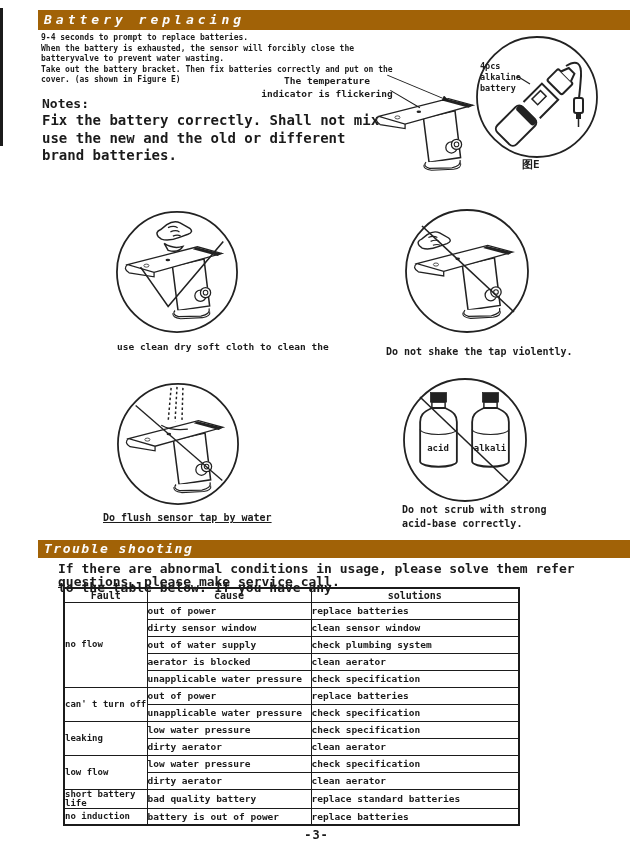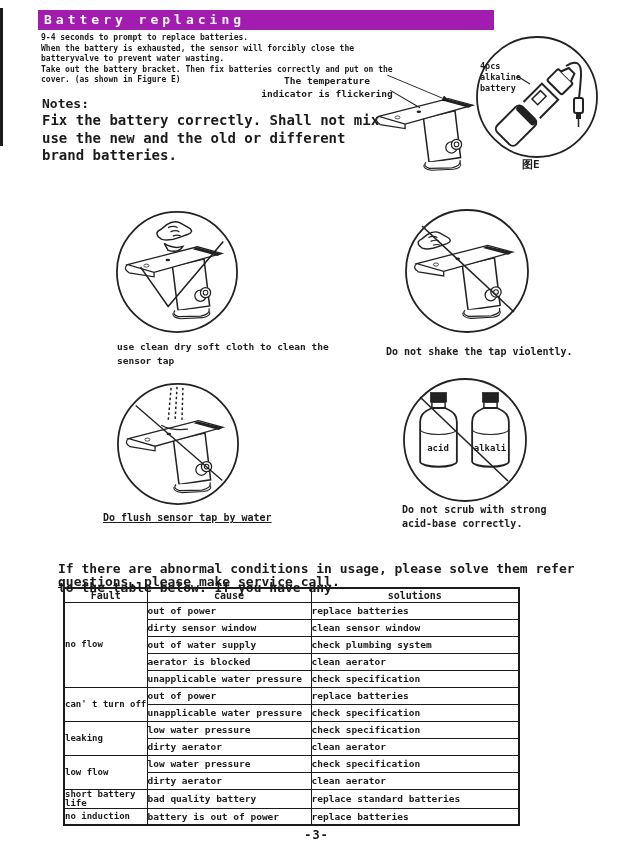--- a/index.html
+++ b/index.html
@@ -4,22 +4,22 @@
 <style>
   * { margin:0; padding:0; box-sizing:border-box; }
   html,body { background:#ffffff; }
   .page {
     position:relative; width:633px; height:852px; background:#fff;
     font-family:"DejaVu Sans Mono", monospace; font-weight:bold; color:#1b1b1b;
     overflow:hidden;
   }
   .abs { position:absolute; }
   .bar {
-    position:absolute; left:38px; width:456px; background:#a21caf; color:#fbfbfb;
-    font-size:13px; line-height:20px; padding-left:6px; white-space:nowrap;
+    position:absolute; left:38px; width:592px; background:#a16207; color:#fbfbfb;
+    font-size:13px; line-height:20px; padding-left:6px; white-space:nowrap;font-style:italic;
   }
   .bar1 { top:10px; height:20px; letter-spacing:4px; }
   .bar2 { top:174px; height:19px; line-height:19px; letter-spacing:5px; }
   .bar3 { top:540px; height:18px; line-height:18px; letter-spacing:1.5px; }
   .edge-line { left:0; top:8px; width:3px; height:138px; background:#1b1b1b; }
   .para { left:41px; top:33px; width:370px; font-size:8px; line-height:10.5px; }
   .callout { left:256px; top:75px; width:142px; font-size:9.5px; line-height:12.5px; text-align:center; }
   .notes-title { left:42px; top:96px; font-size:13px; }
   .notes-body { left:42px; top:112px; width:360px; font-size:14px; line-height:17.5px; }
   .fig-label { left:522px; top:157px; font-size:11px; }
@@ -136,21 +136,20 @@
 
   <svg class="abs" style="left:113px;top:208px" width="128" height="128" viewBox="0 0 130 130">
     <circle cx="65" cy="65" r="61" fill="#fff" stroke="#222" stroke-width="1.8"></circle>
     <use href="#faucet" x="8" y="28" width="114" height="88"></use>
     <use href="#hand" x="42" y="12" width="40" height="27"></use>
     <path d="M52,36 q9,6 19,3 q-4,7 -15,4 z" fill="#fff" stroke="#222" stroke-width="1.5"></path>
     <polyline points="28,60 56,100 112,34" fill="none" stroke="#222" stroke-width="1.6"></polyline>
   </svg>
   <div class="abs caption cap1">
     <div>use clean dry soft cloth to clean the</div>
-    <div>sensor tap</div>
   </div>
 
   <svg class="abs" style="left:402px;top:206px" width="130" height="130" viewBox="0 0 130 130">
     <circle cx="65" cy="65" r="61" fill="#fff" stroke="#222" stroke-width="1.8"></circle>
     <use href="#faucet" x="8" y="28" width="114" height="88"></use>
     <use href="#hand" x="14" y="24" width="36" height="25"></use>
     <line x1="20" y1="20" x2="112" y2="106" stroke="#222" stroke-width="1.6"></line>
   </svg>
   <div class="abs caption cap2">
     <div>Do not shake the tap violently.</div>
@@ -177,20 +176,21 @@
     <use href="#bottle" x="67" y="16" width="47" height="81"></use>
     <line x1="20" y1="22" x2="108" y2="106" stroke="#222" stroke-width="1.6"></line>
     <text x="38" y="76" class="svg-label" font-size="9" text-anchor="middle">acid</text>
     <text x="90" y="76" class="svg-label" font-size="9" text-anchor="middle">alkali</text>
   </svg>
   <div class="abs caption cap4">
     <div>Do not scrub with strong</div>
     <div>acid-base correctly.</div>
   </div>
 
+  <div class="bar bar3">Trouble shooting</div>
   <div class="abs intro intro-1">If there are abnormal conditions in usage, please solve them refer to the table below. If you have any</div>
   <div class="abs intro intro-2">questions, please make service call.</div>
 
   <table class="ts-table">
     <thead>
       <tr>
         <th class="col-fault">Fault</th>
         <th class="col-cause">cause</th>
         <th class="col-sol">solutions</th>
       </tr>

